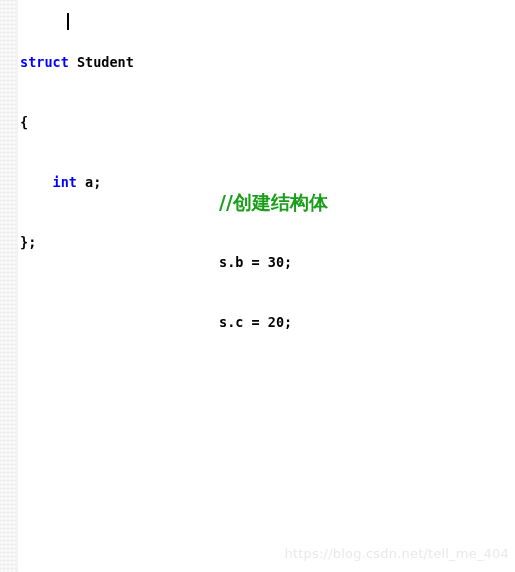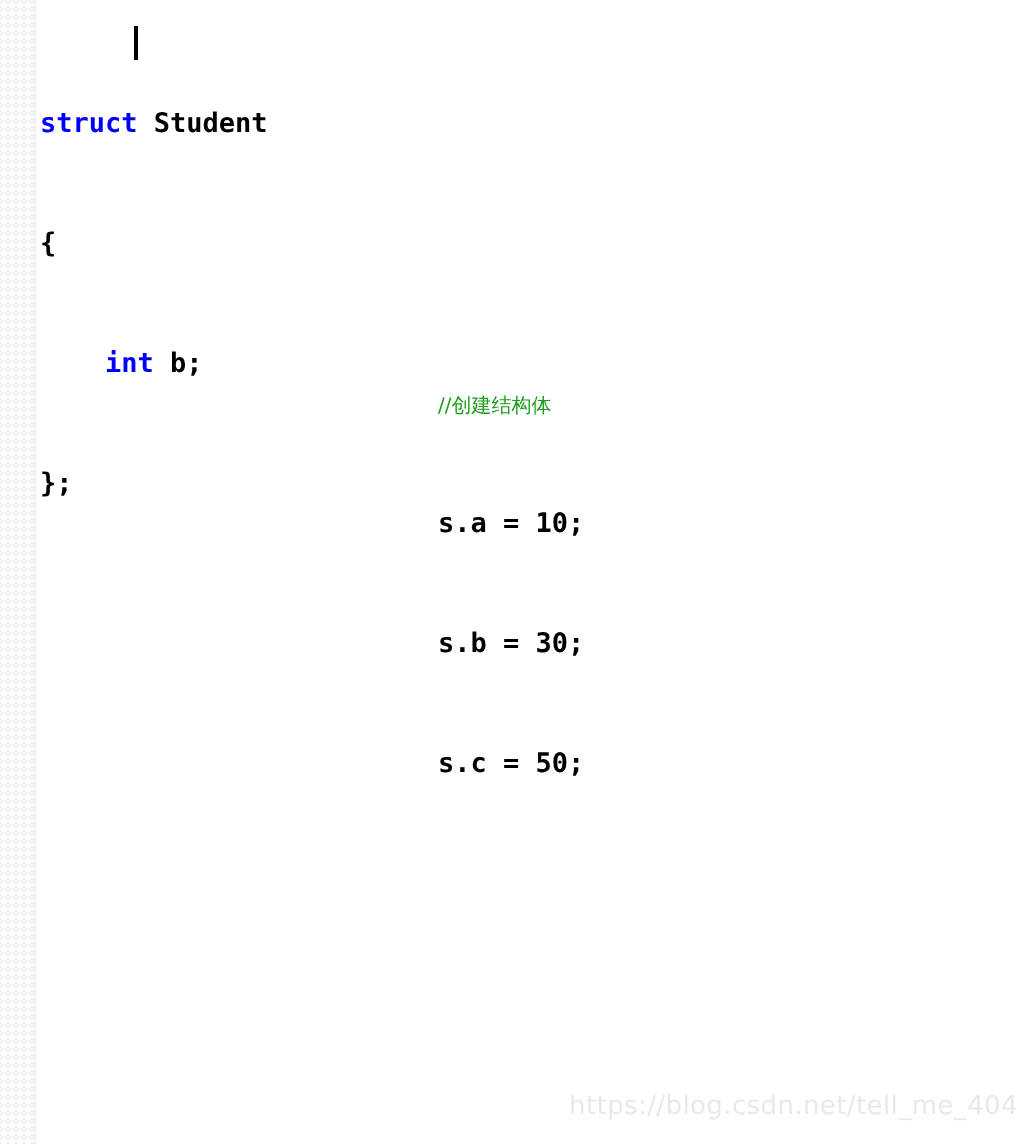--- a/index.html
+++ b/index.html
@@ -67,21 +67,21 @@
   .line {
     display: block;
     height: 20px;
     white-space: pre;
   }
   .line.blank {
     height: 20px;
   }
 
   .kw  { color: #0000ff; }
-  .cmt { color: #1a9e1a; font-family: "DejaVu Sans", "Liberation Sans", sans-serif; font-weight: normal; font-size: 10px; }
+  .cmt { color: #1a9e1a; font-family: "DejaVu Sans", "Liberation Sans", sans-serif; font-weight: bold; font-size: 19px; }
   .plain { color: #000000; }
 
   
   #caret {
     position: absolute;
     left: 67px;
     top: 13px;
     width: 2px;
     height: 17px;
     background: #000000;
@@ -105,31 +105,30 @@
 <body>
 
 <div id="editor">
 
   <div id="gutter"></div>
   <div id="gutter-edge"></div>
 
   <div id="struct-block" class="code-block">
     <span class="line"><span class="kw">struct</span><span class="plain"> Student</span></span>
     <span class="line"><span class="plain">{</span></span>
-    <span class="line"><span class="plain">    </span><span class="kw">int</span><span class="plain"> b;</span></span>
+    <span class="line"><span class="plain">    </span><span class="kw">int</span><span class="plain"> a;</span></span>
     <span class="line"><span class="plain">};</span></span>
   </div>
 
   <div id="caret"></div>
 
   <div id="body-block" class="code-block">
     <span class="line"><span class="cmt">//创建结构体</span></span>
-    <span class="line"><span class="plain">s.a = 10;</span></span>
     <span class="line"><span class="plain">s.b = 30;</span></span>
-    <span class="line"><span class="plain">s.c = 50;</span></span>
+    <span class="line"><span class="plain">s.c = 20;</span></span>
 
     <span class="line blank"> </span>
 
     
     
 
     
 
     
     

